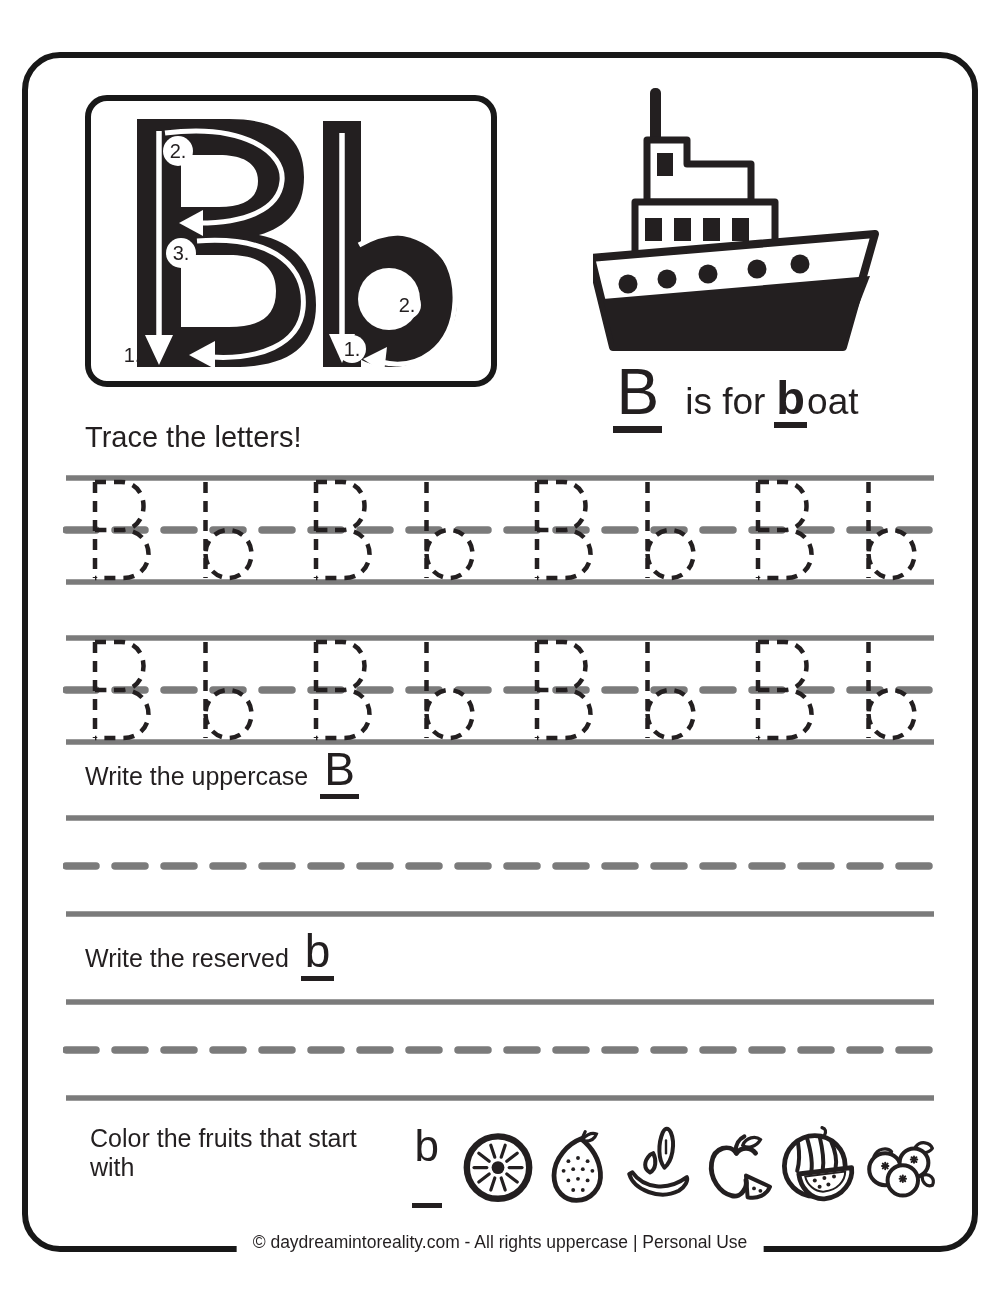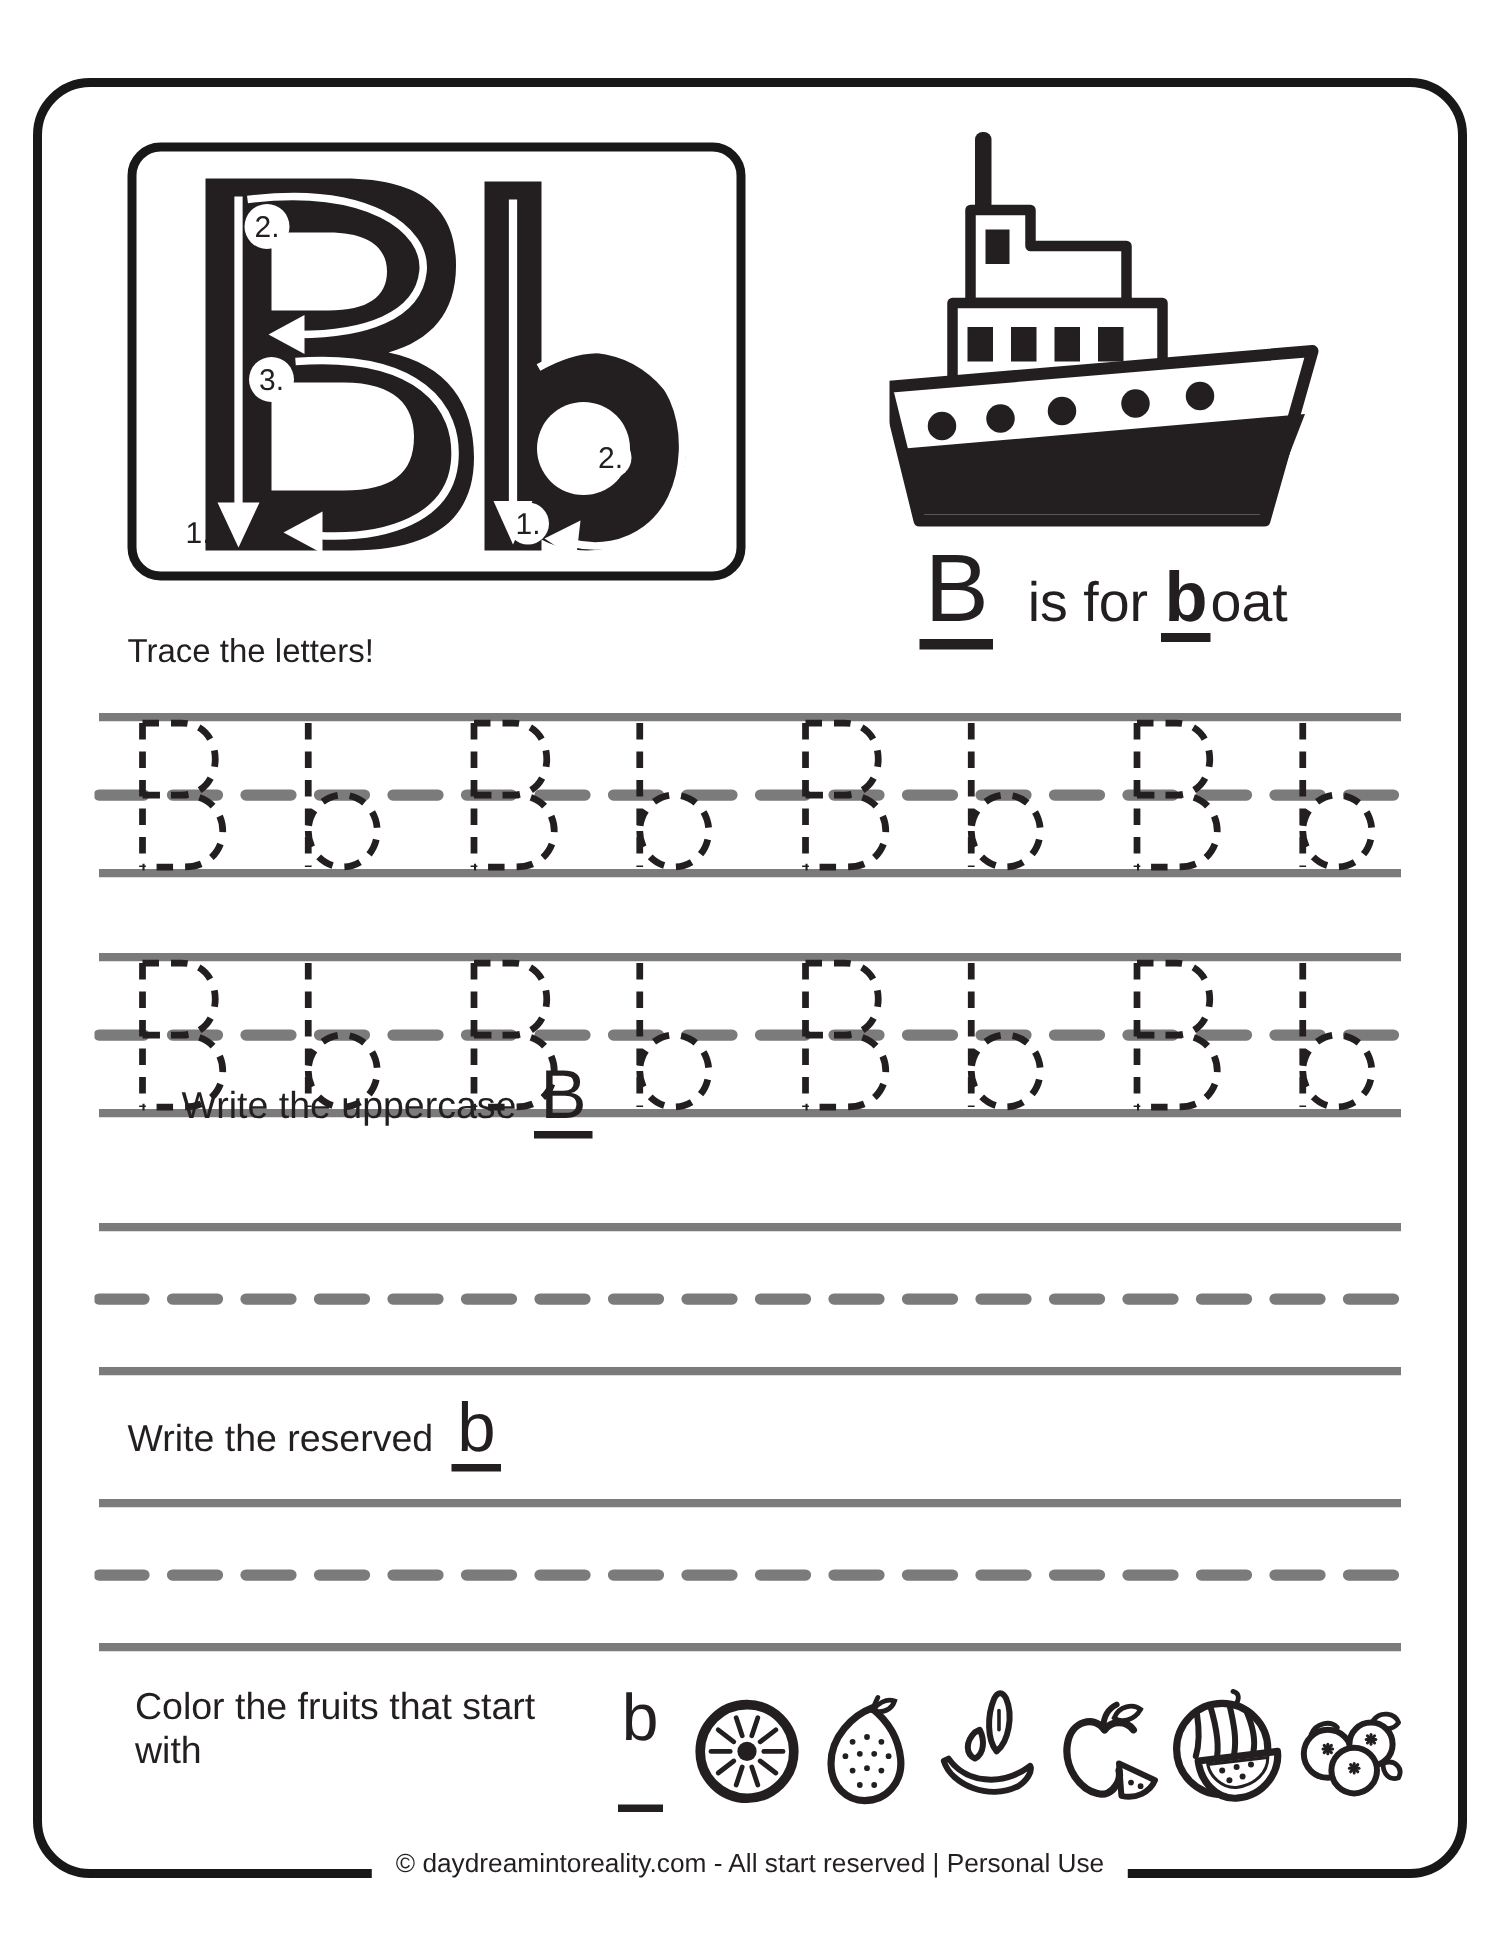--- a/index.html
+++ b/index.html
@@ -15,21 +15,21 @@
 
   .boat{position:absolute;left:593px;top:86px;width:288px;height:266px;}
 
   .caption{position:absolute;left:590px;top:360px;width:292px;display:flex;
     justify-content:center;align-items:baseline;white-space:pre;}
   .cap-B{font-size:64px;line-height:1;border-bottom:7px solid #231f20;padding:0 3px 2px;}
   .cap-mid{font-size:37px;margin:0 9px 0 23px;}
   .cap-b{font-size:47px;font-weight:bold;line-height:1;border-bottom:6px solid #231f20;padding:0 2px 1px;}
   .cap-rest{font-size:37px;}
 
-  .instr{position:absolute;font-size:22px;}
+  .instr{position:absolute;font-size:29px;}
   .trace-instr{left:85px;top:421px;}
 
   .guide-set{position:absolute;left:63px;}
   .guide-set svg{display:block;}
 
   .write-label{position:absolute;left:85px;display:flex;align-items:baseline;font-size:25px;}
   .write-letter{font-size:46px;line-height:1;margin-left:12px;border-bottom:5px solid #231f20;padding:0 4px 2px;}
 
   .color-row{position:absolute;left:90px;top:1124px;width:848px;display:flex;}
   .color-text{font-size:25px;}
@@ -131,21 +131,21 @@
       <path d="M142.5,10 L142.5,106 M142.5,82 a23,24 0 1 0 46,0 a23,24 0 1 0 -46,0" fill="none" stroke="#231f20" stroke-width="4.5" stroke-dasharray="11 8"></path>
       <path d="M253,10 L253,106 M253,10 L279,10 C309,10 309,58 279,58 L253,58 M253,58 L281,58 C315,58 315,106 281,106 L253,106" fill="none" stroke="#231f20" stroke-width="4.5" stroke-dasharray="11 8"></path>
       <path d="M363.5,10 L363.5,106 M363.5,82 a23,24 0 1 0 46,0 a23,24 0 1 0 -46,0" fill="none" stroke="#231f20" stroke-width="4.5" stroke-dasharray="11 8"></path>
       <path d="M474,10 L474,106 M474,10 L500,10 C530,10 530,58 500,58 L474,58 M474,58 L502,58 C536,58 536,106 502,106 L474,106" fill="none" stroke="#231f20" stroke-width="4.5" stroke-dasharray="11 8"></path>
       <path d="M584.5,10 L584.5,106 M584.5,82 a23,24 0 1 0 46,0 a23,24 0 1 0 -46,0" fill="none" stroke="#231f20" stroke-width="4.5" stroke-dasharray="11 8"></path>
       <path d="M695,10 L695,106 M695,10 L721,10 C751,10 751,58 721,58 L695,58 M695,58 L723,58 C757,58 757,106 723,106 L695,106" fill="none" stroke="#231f20" stroke-width="4.5" stroke-dasharray="11 8"></path>
       <path d="M805.5,10 L805.5,106 M805.5,82 a23,24 0 1 0 46,0 a23,24 0 1 0 -46,0" fill="none" stroke="#231f20" stroke-width="4.5" stroke-dasharray="11 8"></path>
     </svg>
   </div>
 
-<div class="write-label" style="top:706px;margin-left:36px;">
+<div class="write-label" style="top:746px;">
   <span>Write the uppercase</span>
   <span class="write-letter">B</span>
 </div>
 <div class="guide-set" style="top:812px;">
     <svg viewBox="0 0 874 112" width="874" height="112">
       <line x1="3" y1="6" x2="871" y2="6" stroke="#7b7b7b" stroke-width="5.5"></line>
       <line x1="3" y1="54" x2="871" y2="54" stroke="#7b7b7b" stroke-width="7.5" stroke-dasharray="30 19" stroke-linecap="round"></line>
       <line x1="3" y1="102" x2="871" y2="102" stroke="#7b7b7b" stroke-width="5.5"></line>
     </svg>
   </div>
@@ -255,13 +255,13 @@
       <g stroke="#231f20" stroke-width="2.5" stroke-linecap="round">
         <line x1="52" y1="66" x2="60" y2="66"></line>
           <line x1="56" y1="62" x2="56" y2="70"></line>
         <line x1="53" y1="63" x2="59" y2="69"></line>
           <line x1="53" y1="69" x2="59" y2="63"></line>
       </g>
     </svg>
   </div>
 </div>
 
-<div class="footer">© daydreamintoreality.com - All start reserved | Personal Use</div>
+<div class="footer">© daydreamintoreality.com - All rights uppercase | Personal Use</div>
 
 </body></html>

